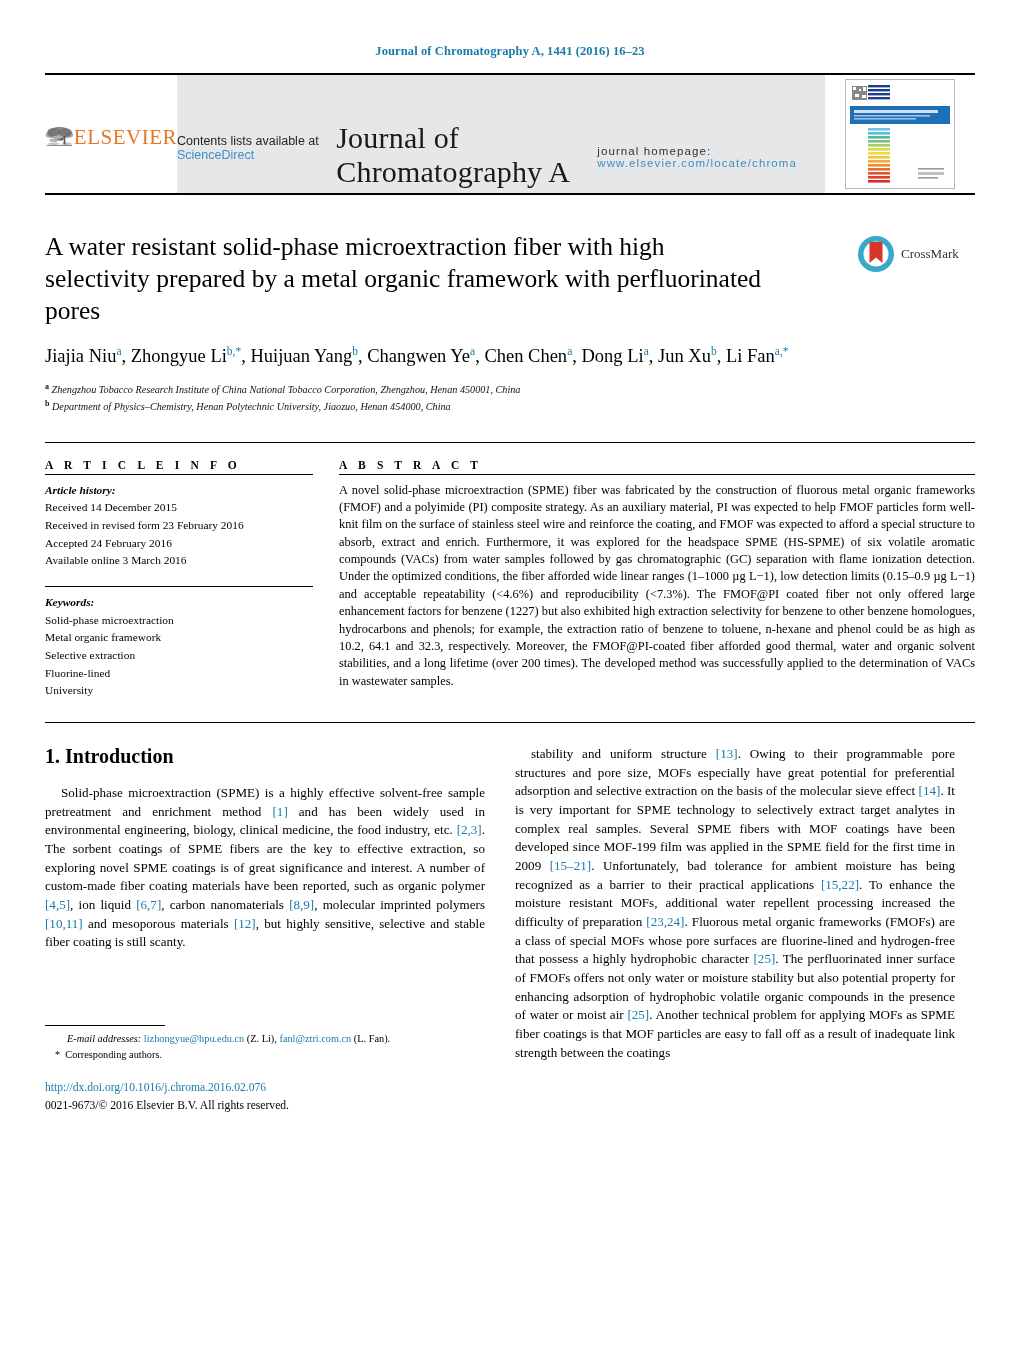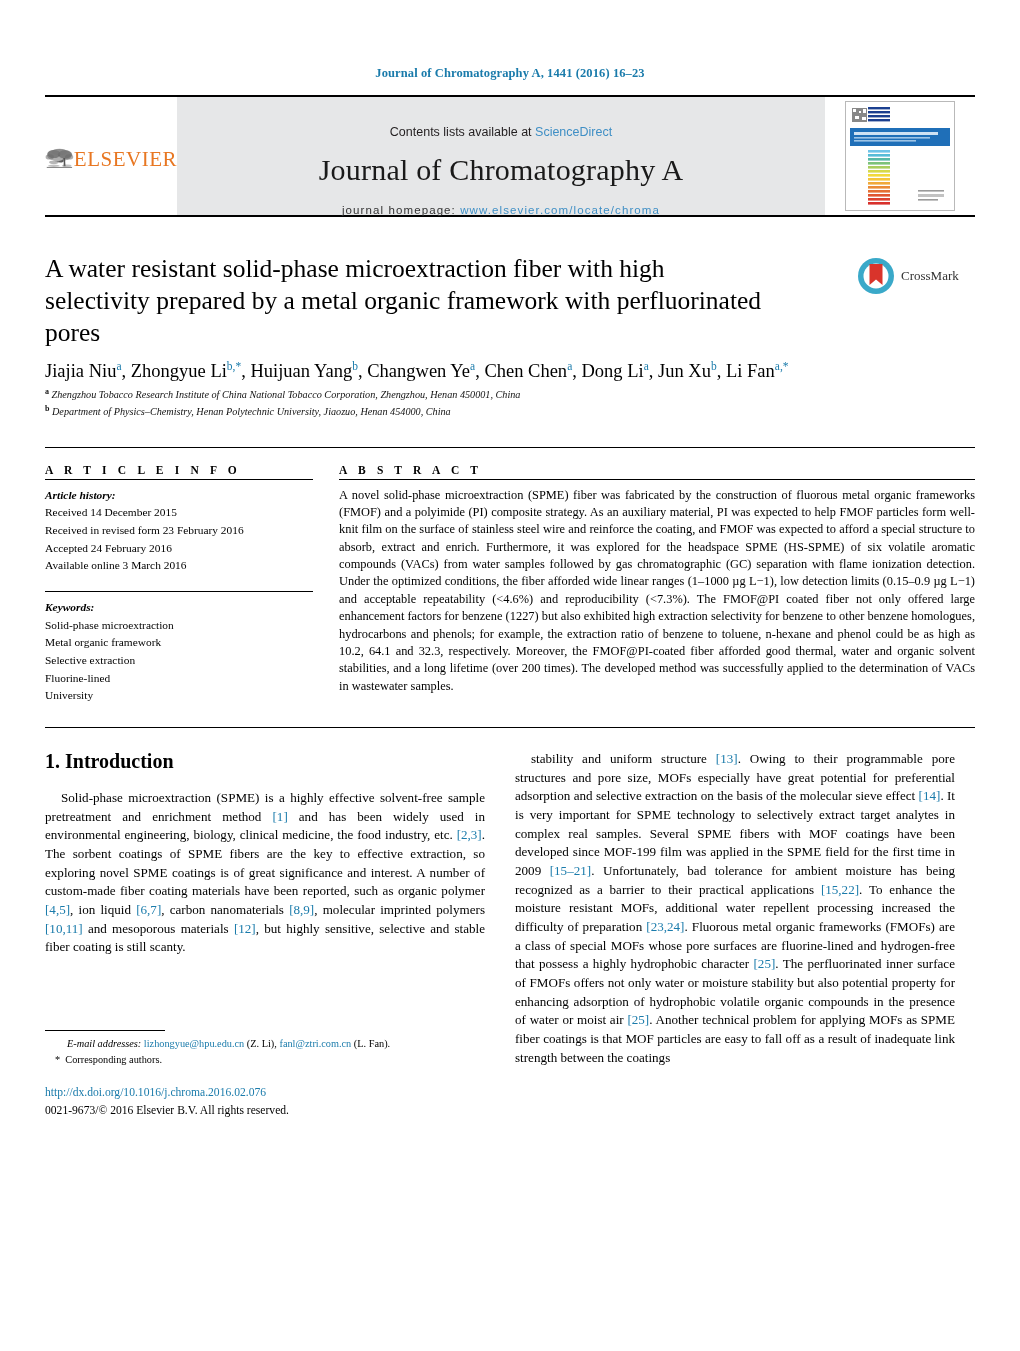--- a/index.html
+++ b/index.html
@@ -21,21 +21,21 @@
     height: 1351px;
     padding: 0;
   }
 
   
   .running-head {
     text-align: center;
     color: #1a7bab;
     font-size: 12.5px;
     font-weight: bold;
-    padding-top: 66px;
+    padding-top: 44px;
     letter-spacing: 0.1px;
   }
 
   
   .masthead {
     margin: 14px 45px 0 45px;
     border-top: 2.5px solid #000;
     display: flex;
     align-items: stretch;
     height: 118px;
@@ -55,26 +55,25 @@
     font-family: "Liberation Serif", serif;
     font-size: 21px;
     letter-spacing: 0.5px;
     line-height: 1;
     margin-top: 1px;
   }
   .journal-band {
     flex: 1 1 auto;
     background: #e6e7e8;
     display: flex;
-    flex-direction: column;
+    flex-direction: row;
     align-items: center;
     justify-content: flex-start;
     padding-top: 28px;
     box-sizing: border-box;
-    text-align: right;
   }
   .contents-line {
     font-family: "Liberation Sans", sans-serif;
     font-size: 12.5px;
     color: #231f20;
   }
   .contents-line .sd { color: #3f8fc5; }
   .journal-title {
     font-family: "Liberation Serif", serif;
     font-size: 30px;
@@ -137,29 +136,30 @@
     font-size: 25.5px;
     line-height: 1.26;
     margin: 0;
     max-width: 730px;
     color: #000;
   }
   .authors {
     font-family: "Liberation Serif", serif;
     font-size: 18.5px;
     line-height: 1.5;
-    margin-top: 9px;
+    margin-top: 16px;
     max-width: 790px;
   }
   .authors sup { color: #1a7bab; font-size: 11.5px; }
   .affil {
     font-family: "Liberation Serif", serif;
     font-style: italic;
     font-size: 10.2px;
     line-height: 1.45;
+    margin-top: 10px;
     color: #111;
   }
   .affil sup { font-style: normal; font-weight: bold; font-size: 8px; }
 
   
   .info-abstract {
     margin: 26px 45px 0 45px;
     border-top: 1.2px solid #000;
     padding-top: 16px;
     display: flex;

